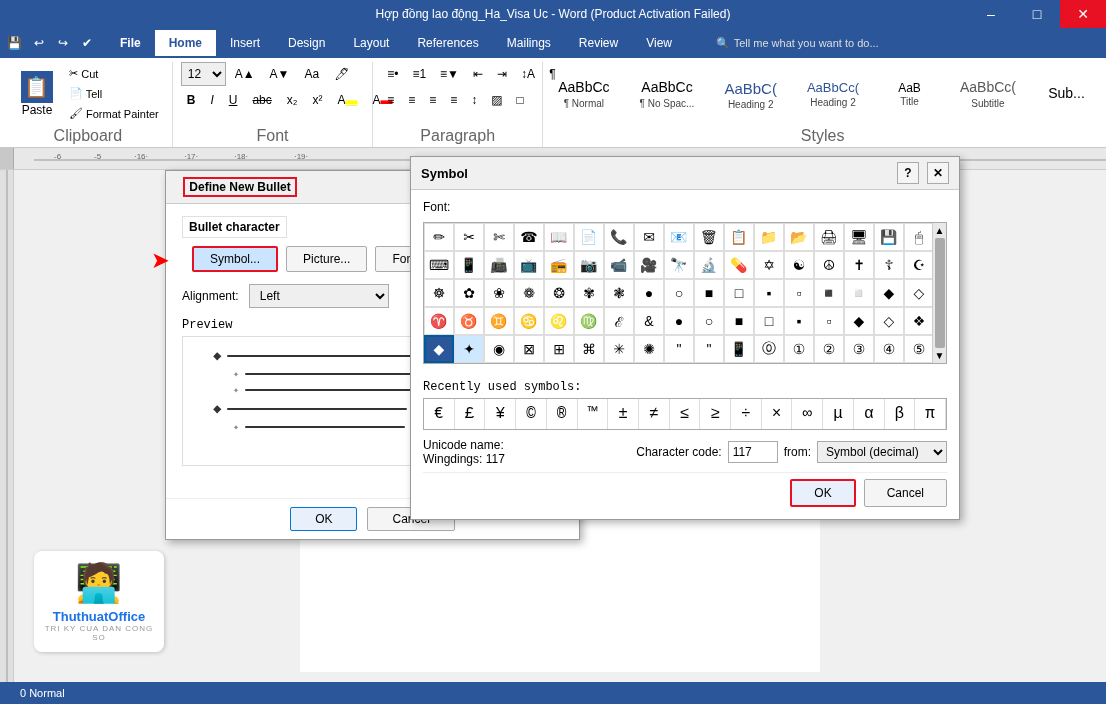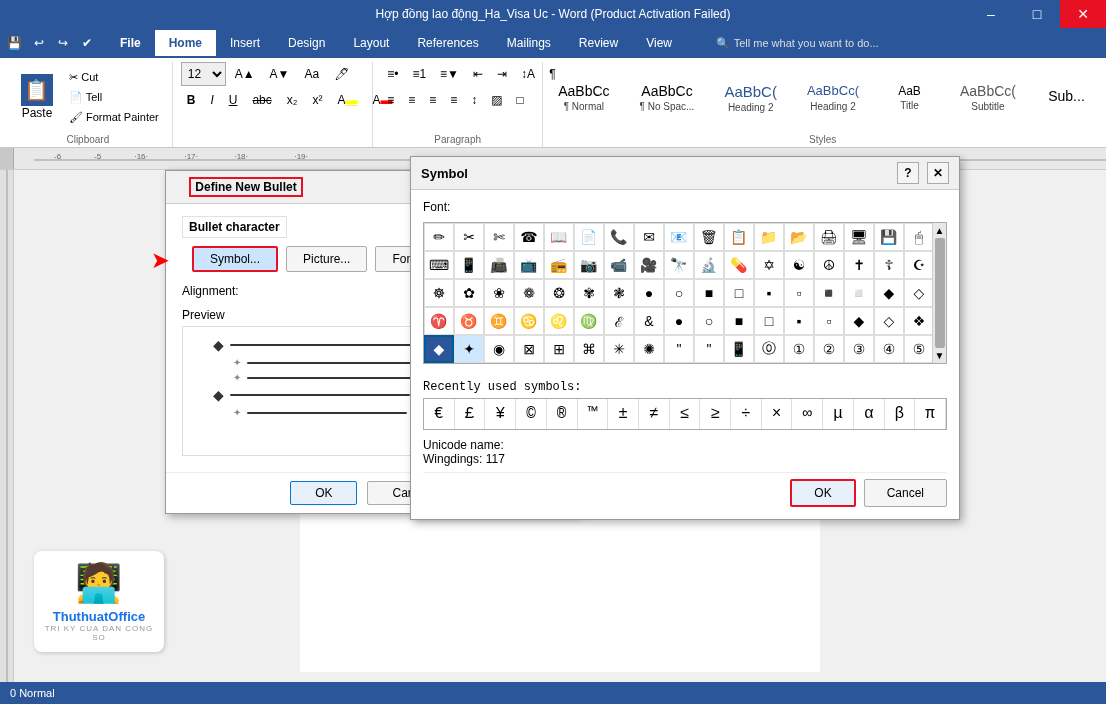--- a/index.html
+++ b/index.html
@@ -44,21 +44,21 @@
       padding: 0 8px;
       min-width: fit-content;
     }
     .ribbon-group-content {
       display: flex;
       flex: 1;
       align-items: center;
       gap: 2px;
     }
     .ribbon-group-label {
-      font-size: 10px;
+      font-size: 16px;
       color: #666;
       text-align: center;
       padding: 2px 0;
       margin-top: auto;
     }
 
     .paste-btn {
       display: flex;
       flex-direction: column;
       align-items: center;
@@ -145,21 +145,21 @@
       text-align: center;
     }
 
     
     .status-bar {
       background: #2b579a;
       color: white;
       height: 22px;
       display: flex;
       align-items: center;
-      padding: 0 10px;
+      padding: 0 20px;
       font-size: 11px;
       gap: 20px;
     }
 
     
     .overlay {
       position: fixed;
       top: 0; left: 0; right: 0; bottom: 0;
       z-index: 10;
       pointer-events: none;
@@ -172,21 +172,21 @@
       left: 165px;
       width: 415px;
       background: white;
       border: 1px solid #999;
       box-shadow: 3px 3px 8px rgba(0,0,0,0.3);
       z-index: 20;
       pointer-events: all;
     }
     .dialog-titlebar {
       background: #f0f0f0;
-      padding: 6px 16px;
+      padding: 6px 10px;
       display: flex;
       justify-content: space-between;
       align-items: center;
       border-bottom: 1px solid #ccc;
       font-size: 12px;
       font-weight: bold;
     }
     .dialog-body {
       padding: 12px 16px;
     }
@@ -223,21 +223,22 @@
     }
     .alignment-label { font-size: 12px; }
     .alignment-select {
       border: 1px solid #aaa;
       padding: 2px 6px;
       font-size: 12px;
       height: 24px;
       width: 140px;
     }
     .preview-section {
-      margin-bottom: 4px;
+      margin-bottom: 20px;
+      font-family: Liberation Mono, monospace;
     }
     .preview-label { font-size: 12px; margin-bottom: 4px; }
     .preview-box {
       border: 1px solid #ddd;
       background: white;
       height: 130px;
       position: relative;
       overflow: hidden;
     }
     .preview-lines {
@@ -511,20 +512,21 @@
         <button class="font-btn bold">B</button>
         <button class="font-btn italic">I</button>
         <button class="font-btn underline">U</button>
         <button class="font-btn" style="text-decoration:line-through;">abc</button>
         <button class="font-btn">x₂</button>
         <button class="font-btn">x²</button>
         <button class="font-btn">A<span style="text-decoration:underline; color:yellow;">▬</span></button>
         <button class="font-btn">A<span style="color:red;">▬</span></button>
       </div>
     </div>
+    <div class="ribbon-group-label">Font</div>
   </div>
 
   <div class="ribbon-group" style="min-width:170px;">
     <div class="ribbon-group-content" style="flex-direction:column; align-items:flex-start; gap:2px;">
       <div style="display:flex; gap:2px;">
         <button class="font-btn">≡•</button>
         <button class="font-btn">≡1</button>
         <button class="font-btn">≡▼</button>
         <button class="font-btn">⇤</button>
         <button class="font-btn">⇥</button>
@@ -659,20 +661,25 @@
       <div class="section-label">Bullet character</div>
       <div class="bullet-char-btns" style="position:relative; margin-left:10px; margin-bottom:12px;">
 
         <div style="position:absolute; left:-40px; top:2px; color:red; font-size:20px; font-weight:bold;">➤</div>
         <button class="bullet-char-btn red-border-btn selected">Symbol...</button>
         <button class="bullet-char-btn">Picture...</button>
         <button class="bullet-char-btn">Font...</button>
       </div>
       <div class="alignment-row">
         <span class="alignment-label">Alignment:</span>
+        <select class="alignment-select">
+          <option>Left</option>
+          <option>Centered</option>
+          <option>Right</option>
+        </select>
       </div>
       <div class="preview-section">
         <div class="preview-label">Preview</div>
         <div class="preview-box">
           <div class="preview-lines">
             <div class="preview-line">
               <span class="preview-bullet">◆</span>
               <div class="preview-bar" style="width:200px;"></div>
             </div>
             <div class="preview-line">
@@ -838,20 +845,30 @@
           <div class="recent-sym">β</div>
           <div class="recent-sym">π</div>
         </div>
       </div>
 
       <div style="display:flex; align-items:center; justify-content:space-between; margin-bottom:6px;">
         <div>
           <span style="font-size:12px;">Unicode name:</span>
           <div style="font-size:12px;">Wingdings: 117</div>
         </div>
+        <div style="display:flex; align-items:center; gap:6px;">
+          <span style="font-size:12px;">Character code:</span>
+          <input class="char-code-input" type="text" value="117" style="">
+          <span style="font-size:12px;">from:</span>
+          <select class="from-select">
+            <option>Symbol (decimal)</option>
+            <option>Unicode (hex)</option>
+            <option>ASCII (decimal)</option>
+          </select>
+        </div>
       </div>
 
       <div class="symbol-footer">
         <button class="sym-btn ok-btn">OK</button>
         <button class="sym-btn">Cancel</button>
       </div>
     </div>
   </div>
 
 </div>

